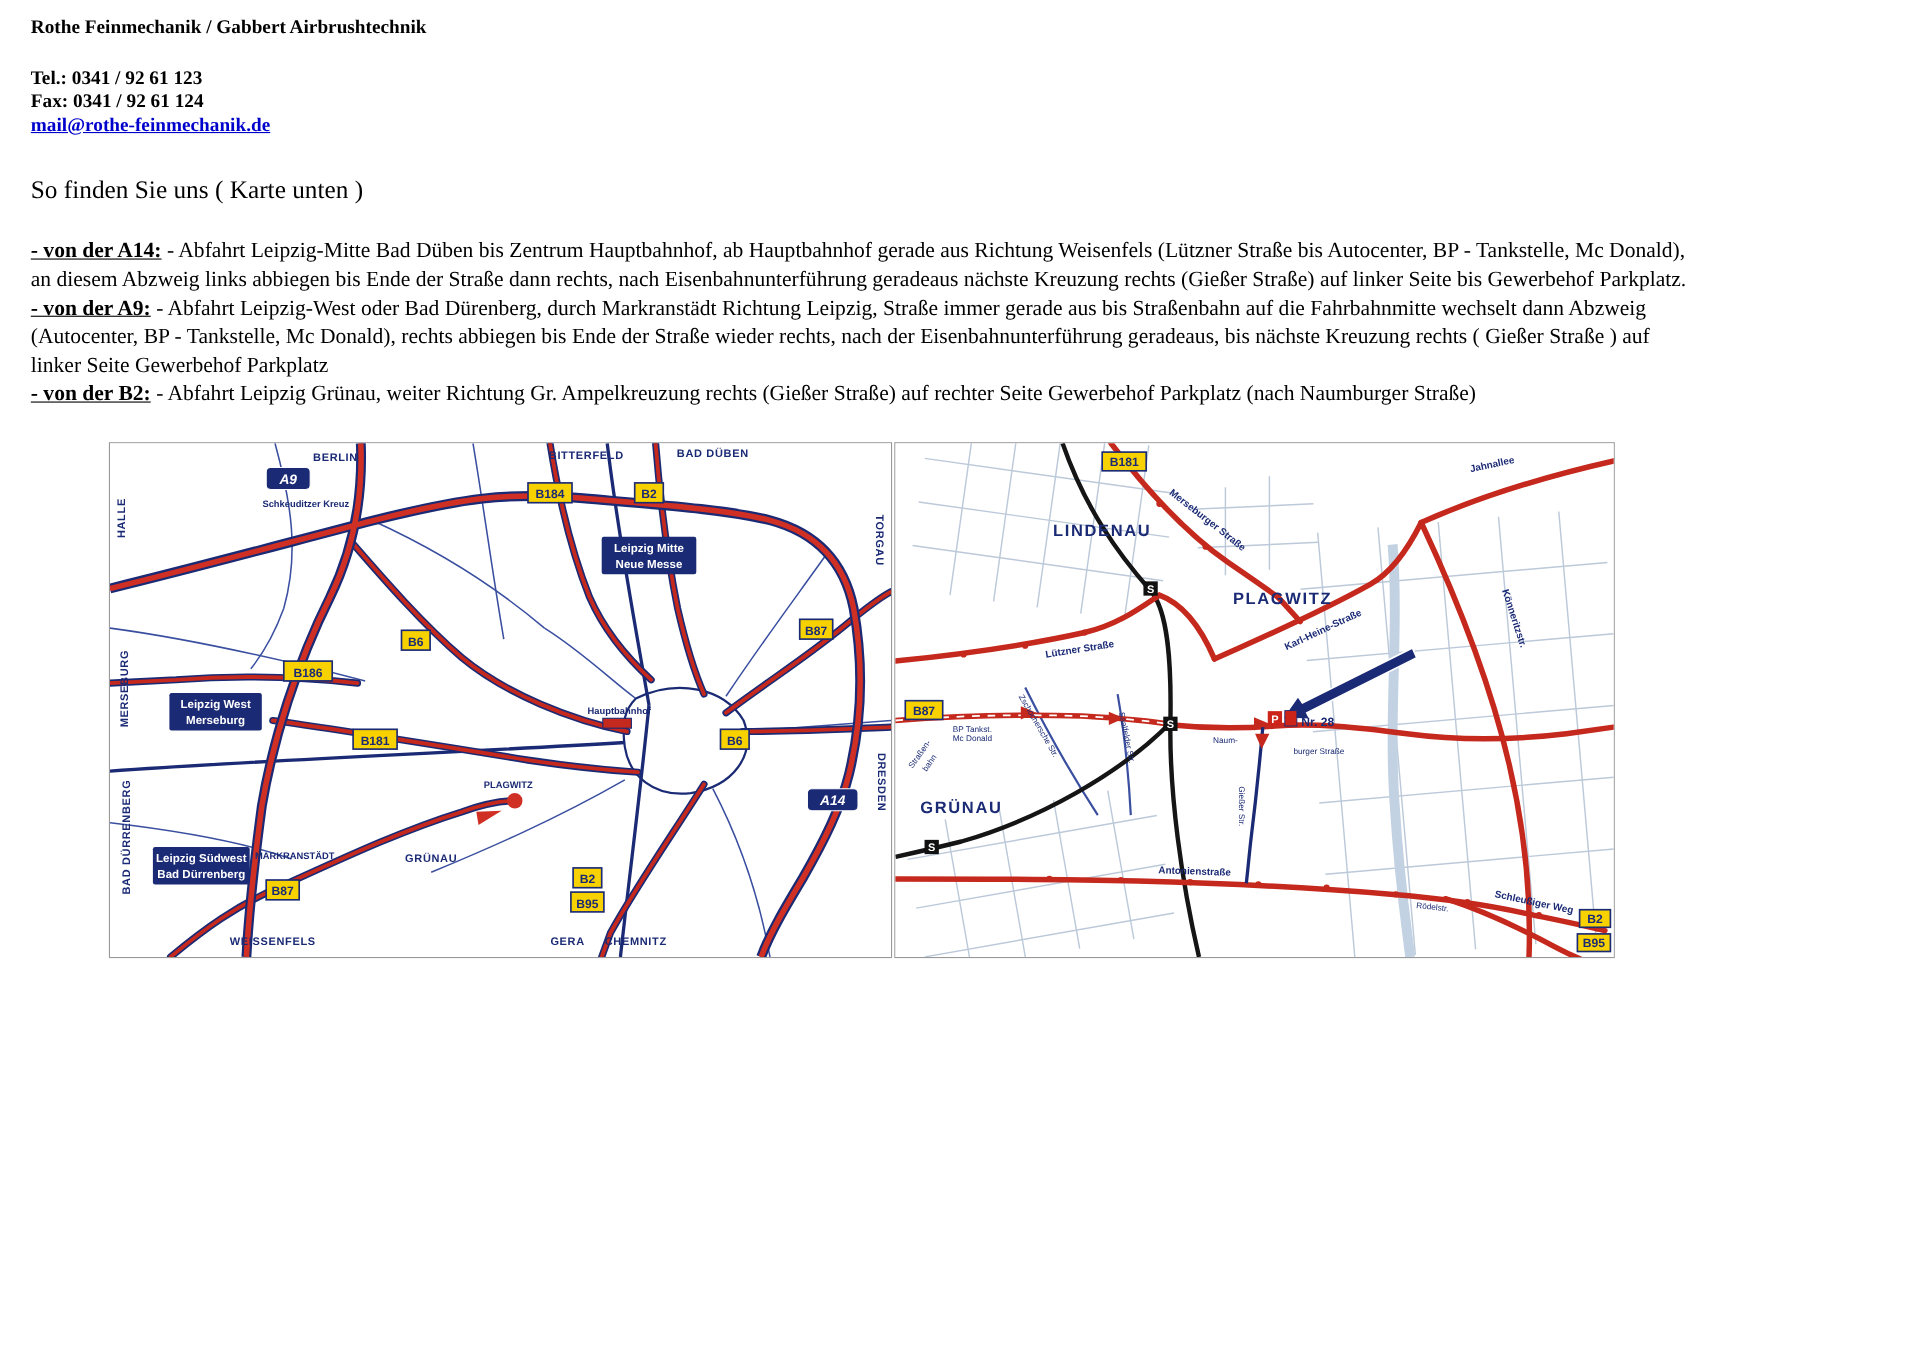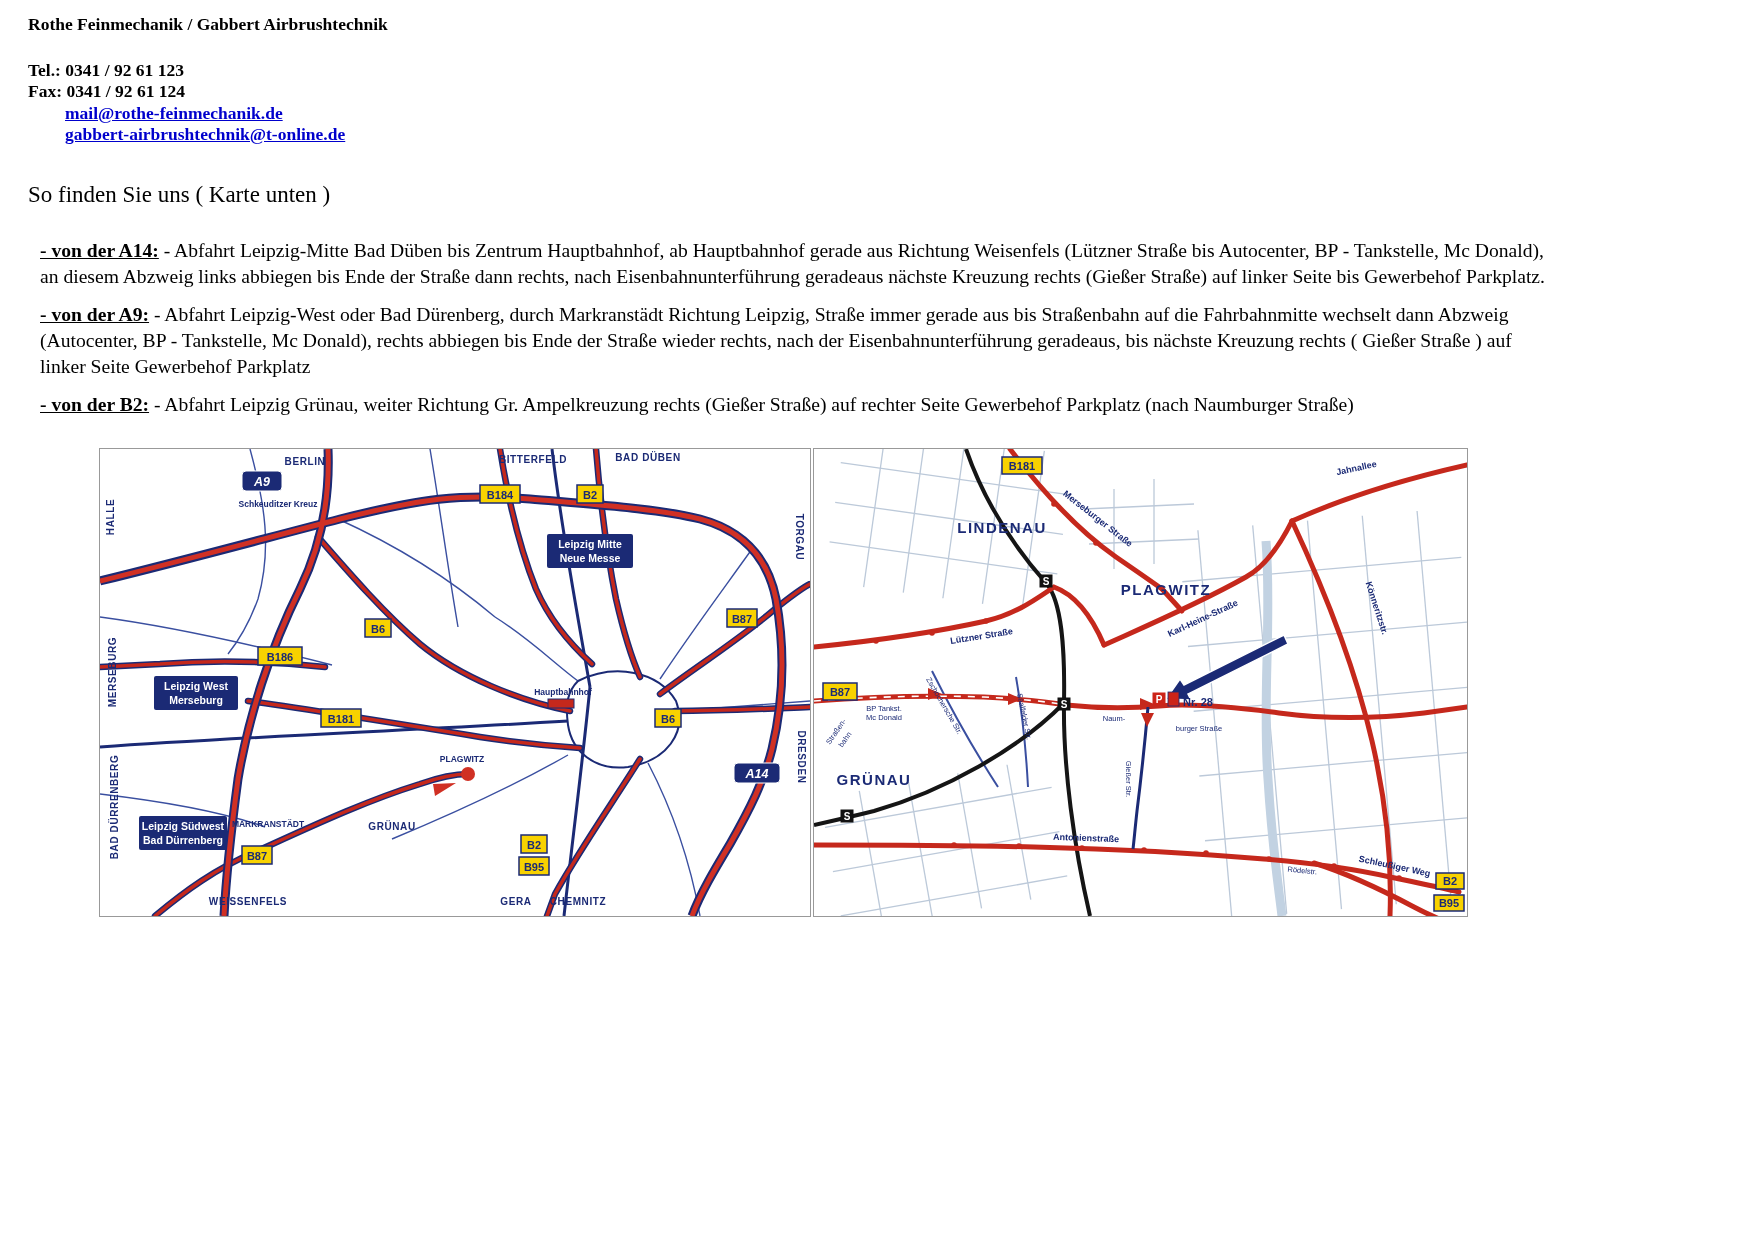--- a/index.html
+++ b/index.html
@@ -1,23 +1,23 @@
 <!DOCTYPE html>
 <html><head>
 <meta charset="utf-8">
 <style>
   html,body{margin:0;padding:0;}
   body{width:1755px;height:1240px;background:#ffffff;color:#000;
        font-family:"Liberation Serif",serif;}
   .page{padding:14px 38px 0 28px;}
   .contact-line{font-size:17.5px;line-height:21.5px;font-weight:bold;}
   .contact-gap{height:24px;}
-  a.email{color:#0000cc;text-decoration:underline;font-weight:bold;cursor:pointer;margin-left:37px;}
+  a.email{color:#0000cc;text-decoration:underline;font-weight:bold;cursor:pointer;}
   .headline{font-size:23px;font-weight:normal;margin:36px 0 30px 0;}
-  .para{font-size:19.6px;line-height:26px;margin:12px;max-width:1508px;}
+  .para{font-size:19.6px;line-height:26px;margin:0;max-width:1508px;}
   .lead{font-weight:bold;text-decoration:underline;}
   .maps{display:flex;gap:2px;margin:30px 0 0 71px;}
   .map{margin:0;border:1px solid #999;line-height:0;background:#fff;}
   svg{display:block;}
   svg text{font-family:"Liberation Sans",sans-serif;fill:#1b2a75;}
   .city{font-size:10px;font-weight:bold;letter-spacing:.6px;}
   .small{font-size:8.5px;font-weight:bold;}
   .tiny{font-size:7.5px;}
   .badge-t{font-size:11px;font-weight:bold;}
   .abadge-t{font-size:12.5px;font-weight:bold;font-style:italic;fill:#ffffff;}
@@ -30,21 +30,20 @@
 <body>
 
 <div class="page">
 
   <header>
     <div class="contact-line">Rothe Feinmechanik / Gabbert Airbrushtechnik</div>
     <div class="contact-gap"></div>
     <div class="contact-line">Tel.: 0341 / 92 61 123</div>
     <div class="contact-line">Fax: 0341 / 92 61 124</div>
     <div class="contact-line"><a href="#" class="email">mail@rothe-feinmechanik.de</a></div>
-    <div class="contact-line"><a href="#" class="email">gabbert-airbrushtechnik@t-online.de</a></div>
   </header>
 
   <h1 class="headline">So finden Sie uns ( Karte unten )</h1>
 
   <p class="para"><span class="lead">- von der A14:</span><span> - Abfahrt Leipzig-Mitte Bad Düben bis Zentrum Hauptbahnhof, ab Hauptbahnhof gerade aus Richtung Weisenfels (Lützner Straße bis Autocenter, BP - Tankstelle, Mc Donald), an diesem Abzweig links abbiegen bis Ende der Straße dann rechts, nach Eisenbahnunterführung geradeaus nächste Kreuzung rechts (Gießer Straße) auf linker Seite bis Gewerbehof Parkplatz.</span></p>
   <p class="para"><span class="lead">- von der A9:</span><span> - Abfahrt Leipzig-West oder Bad Dürenberg, durch Markranstädt Richtung Leipzig, Straße immer gerade aus bis Straßenbahn auf die Fahrbahnmitte wechselt dann Abzweig (Autocenter, BP - Tankstelle, Mc Donald), rechts abbiegen bis Ende der Straße wieder rechts, nach der Eisenbahnunterführung geradeaus, bis nächste Kreuzung rechts ( Gießer Straße ) auf linker Seite Gewerbehof Parkplatz</span></p>
   <p class="para"><span class="lead">- von der B2:</span><span> - Abfahrt Leipzig Grünau, weiter Richtung Gr. Ampelkreuzung rechts (Gießer Straße) auf rechter Seite Gewerbehof Parkplatz (nach Naumburger Straße)</span></p>
 
   <div class="maps">
 

